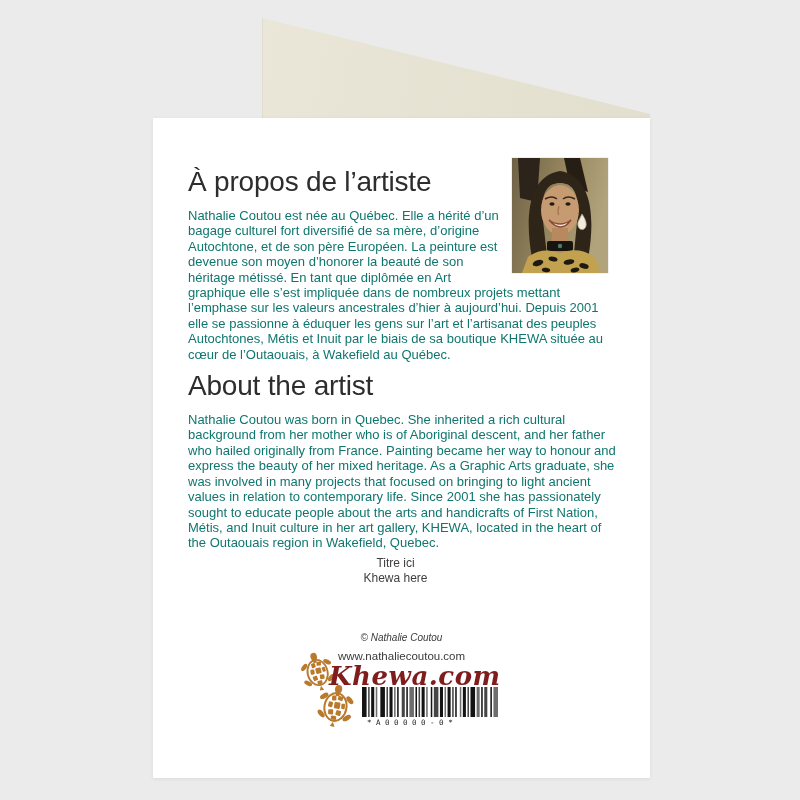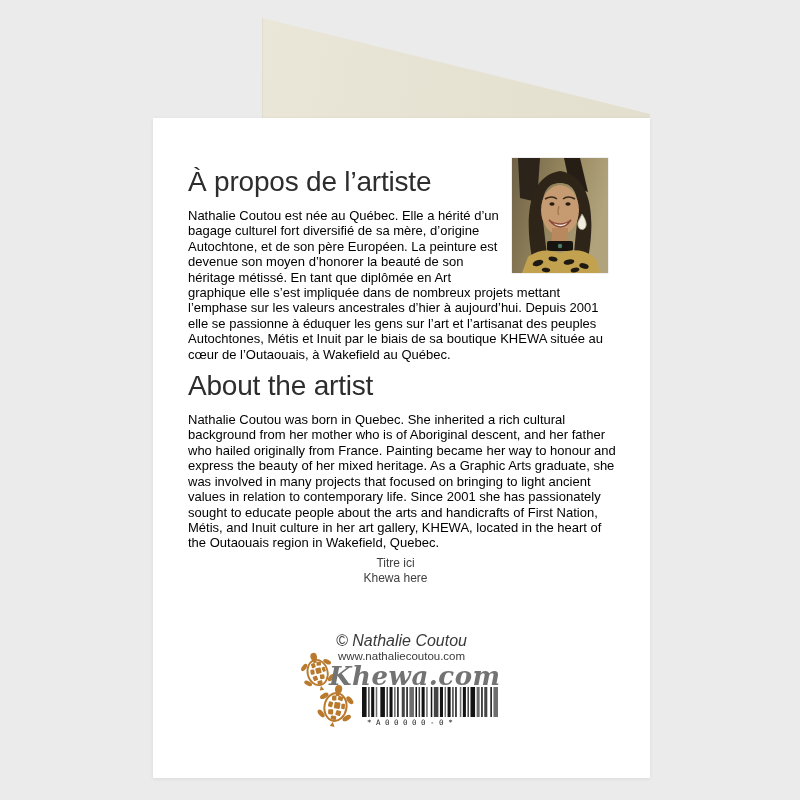--- a/index.html
+++ b/index.html
@@ -45,37 +45,37 @@
     font-weight: 400;
     line-height: 34px;
     letter-spacing: -0.2px;
     color: #2d2d2d;
     margin: 7px 0 0 0;
   }
   h2.heading.en { }
   p.body-text {
     font-size: 13px;
     line-height: 15.4px;
-    color: #000000;
+    color: #0f766e;
     margin: 9px 0 0 0;
   }
   p.body-text.en { }
   .title-ph {
     position: absolute;
     left: 0; right: 12px; top: 438px;
     text-align: center;
     font-size: 12px;
     line-height: 15px;
     color: #3e3e3e;
   }
   .copyright {
     position: absolute;
     left: 0; right: 0; top: 514px;
     text-align: center;
-    font-size: 16px;
+    font-size: 10px;
     font-style: italic;
     color: #3a3a3a;
   }
   .website {
     position: absolute;
     left: 0; right: 0; top: 532px;
     text-align: center;
     font-size: 11.5px;
     color: #3a3a3a;
   }
@@ -84,21 +84,21 @@
   .turtle.t2 { left: 161px; top: 563px; width: 44px; height: 46px; transform: rotate(10deg); }
   .khewa {
     position: absolute;
     left: 176px; top: 545px;
     font-family: "DejaVu Serif", serif;
     font-style: italic;
     font-weight: 700;
     font-size: 26px;
     line-height: 26px;
     letter-spacing: 0.5px;
-    color: #737373;
+    color: #7f1d1d;
   }
   .barcode {
     position: absolute;
     left: 209px; top: 569px;
     width: 136px;
   }
   .barcode svg { display: block; width: 136px; height: 30px; }
   .barcode-text {
     margin-top: 1px;
     padding-left: 5px;

